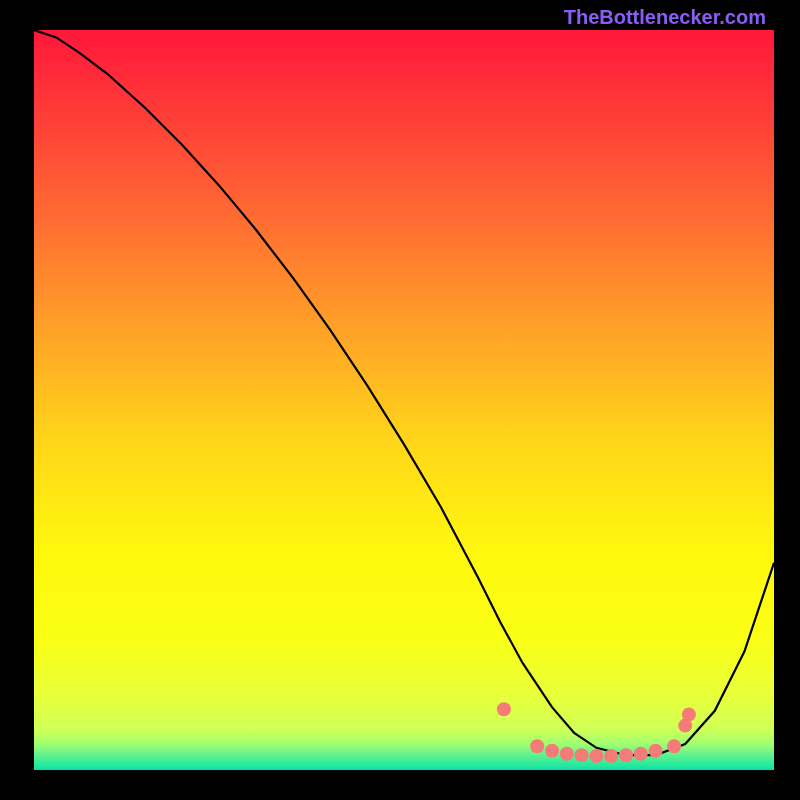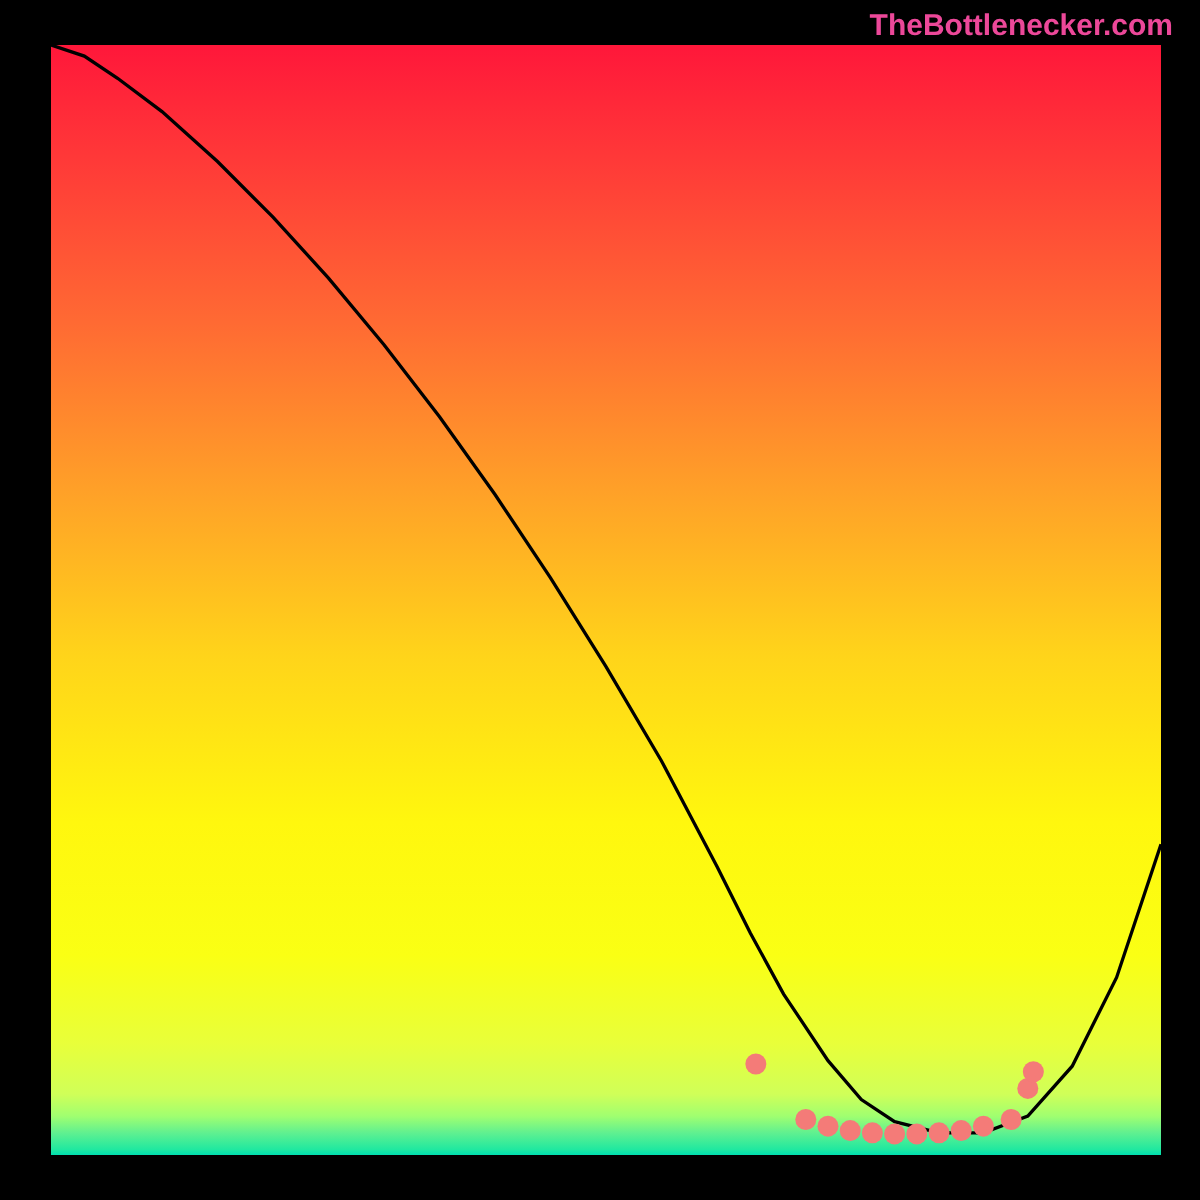--- a/index.html
+++ b/index.html
@@ -13,22 +13,22 @@
   }
   .container {
     width: 800px;
     height: 800px;
     background: #000;
     position: relative;
   }
   .watermark {
     position: absolute;
     top: 6px;
-    right: 18px;
-    color: #ec4899;
+    right: 34px;
+    color: #8b5cf6;
     font-size: 20px;
     font-weight: bold;
     z-index: 10;
   }
   .plot {
     position: absolute;
     left: 34px;
     top: 30px;
     width: 740px;
     height: 740px;

